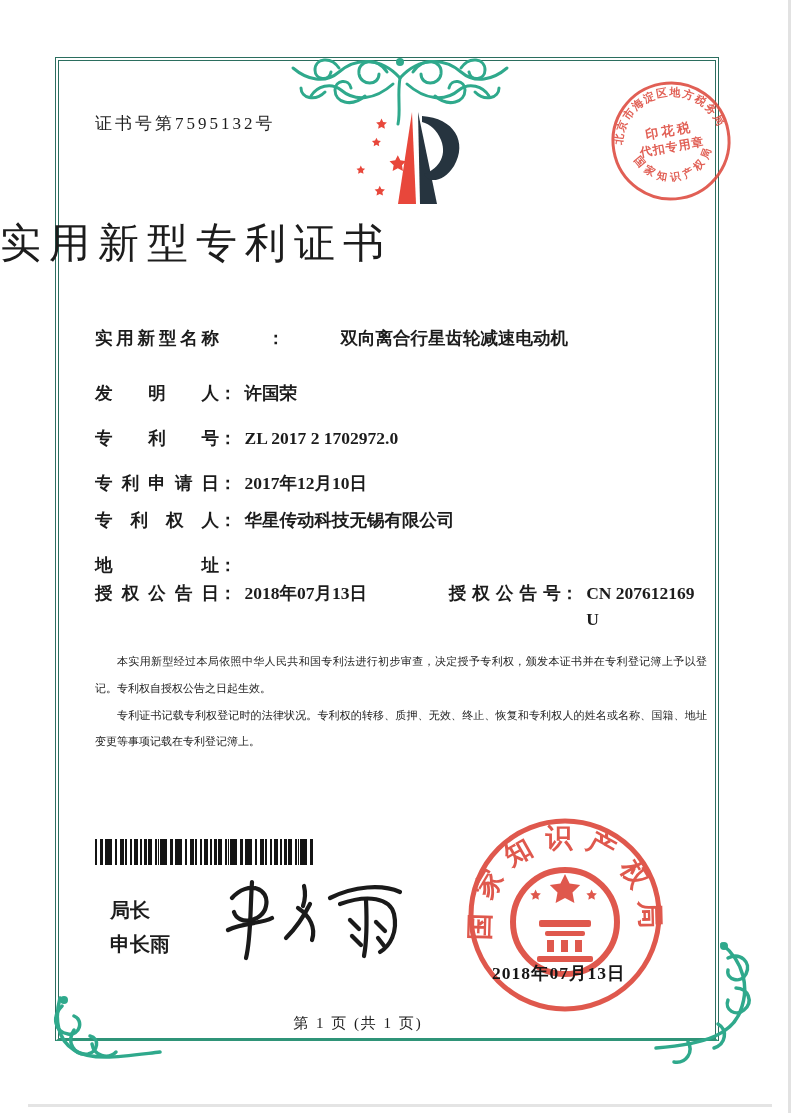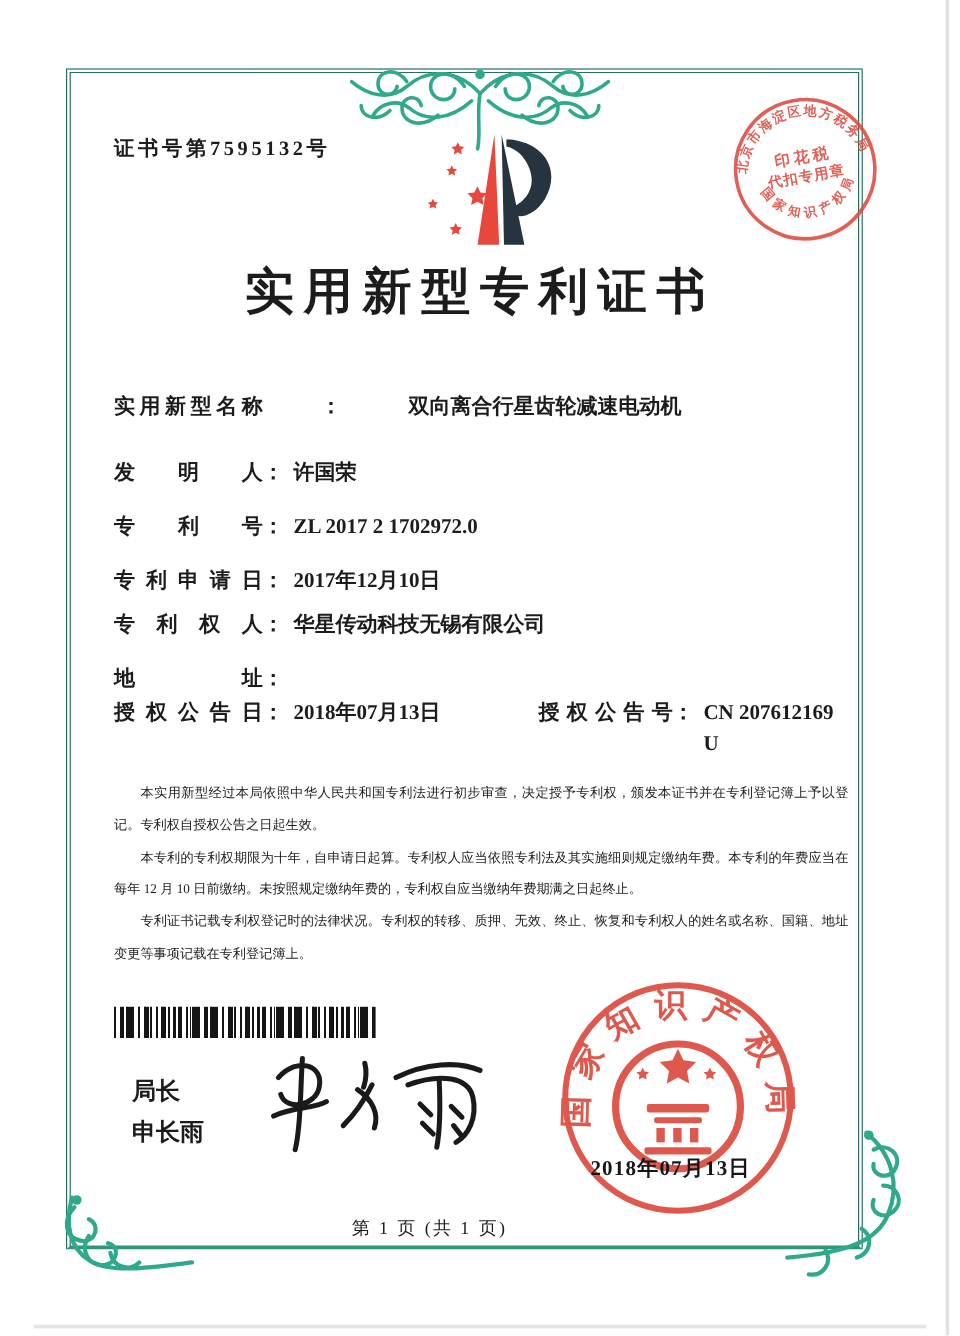--- a/index.html
+++ b/index.html
@@ -16,27 +16,27 @@
     position:absolute;left:55px;top:57px;width:664px;height:984px;
     border-top:4px double #2b6e5f;border-left:4px double #2b6e5f;border-right:4px double #2b6e5f;
     border-bottom:3px solid #2f9478;
     box-sizing:border-box;
   }
   .ornament{position:absolute;pointer-events:none;}
   .ornament-top{left:285px;top:38px;width:230px;height:92px;}
   .ornament-bl{left:48px;top:992px;width:120px;height:78px;}
   .ornament-br{left:648px;top:940px;width:120px;height:130px;}
 
-  .cert-no{position:absolute;left:95px;top:112px;font-size:17px;font-weight:700;letter-spacing:3px;}
+  .cert-no{position:absolute;left:95px;top:112px;font-size:17px;font-weight:400;letter-spacing:3px;}
 
   .logo{position:absolute;left:338px;top:108px;width:130px;height:100px;}
 
   .title{
-    position:absolute;left:0;top:216px;width:800px;text-align:center;
-    font-size:41px;font-weight:700;letter-spacing:8px;
+    position:absolute;left:0;top:216px;width:800px;text-align:left;
+    font-size:41px;font-weight:400;letter-spacing:8px;
   }
 
   
   .fields{position:absolute;left:95px;top:325px;width:612px;}
   .frow{display:flex;align-items:flex-start;line-height:26px;font-size:17.5px;font-weight:600;}
   .flabel{display:inline-block;width:124px;text-align:justify;text-align-last:justify;flex:none;}
   .fcolon{flex:none;margin-right:8px;}
   .fvalue{max-width:470px;}
   .r-name{margin-bottom:29px;gap:48px;}
   .r-inventor{margin-bottom:19px;}
@@ -197,21 +197,20 @@
     <span class="grant-right">
       <span class="flabel-grantno">授权公告号</span>
         <span class="fcolon">：</span>
       <span class="fvalue">CN 207612169 U</span>
     </span>
   </div>
 </div>
 
 <div class="paras">
   <p>本实用新型经过本局依照中华人民共和国专利法进行初步审查，决定授予专利权，颁发本证书并在专利登记簿上予以登记。专利权自授权公告之日起生效。</p>
-  <p>本专利的专利权期限为十年，自申请日起算。专利权人应当依照专利法及其实施细则规定缴纳年费。本专利的年费应当在每年 12 月 10 日前缴纳。未按照规定缴纳年费的，专利权自应当缴纳年费期满之日起终止。</p>
   <p>专利证书记载专利权登记时的法律状况。专利权的转移、质押、无效、终止、恢复和专利权人的姓名或名称、国籍、地址变更等事项记载在专利登记簿上。</p>
 </div>
 
 <div class="barcode"></div>
 
 <div class="director">
   <div>局长</div>
   <div>申长雨</div>
 </div>
 

